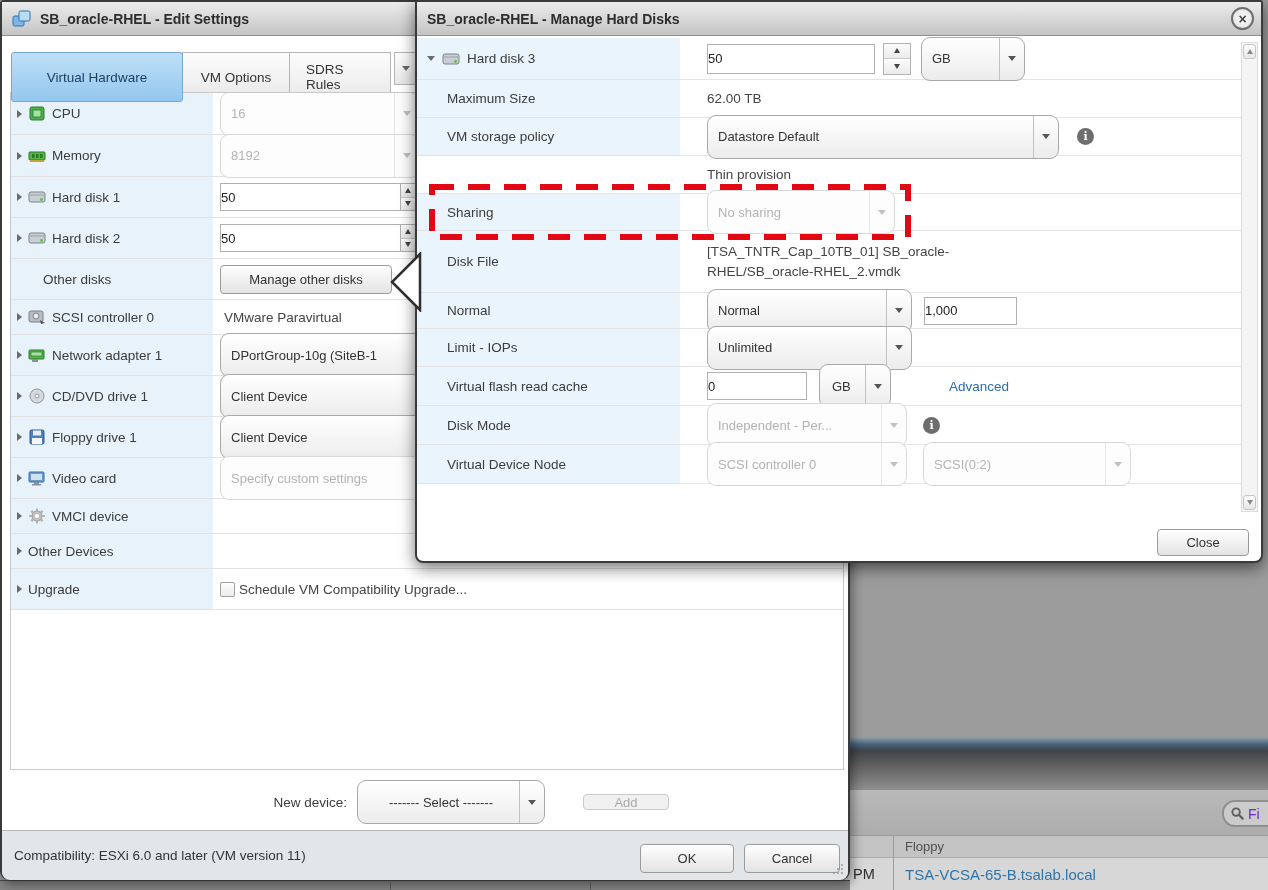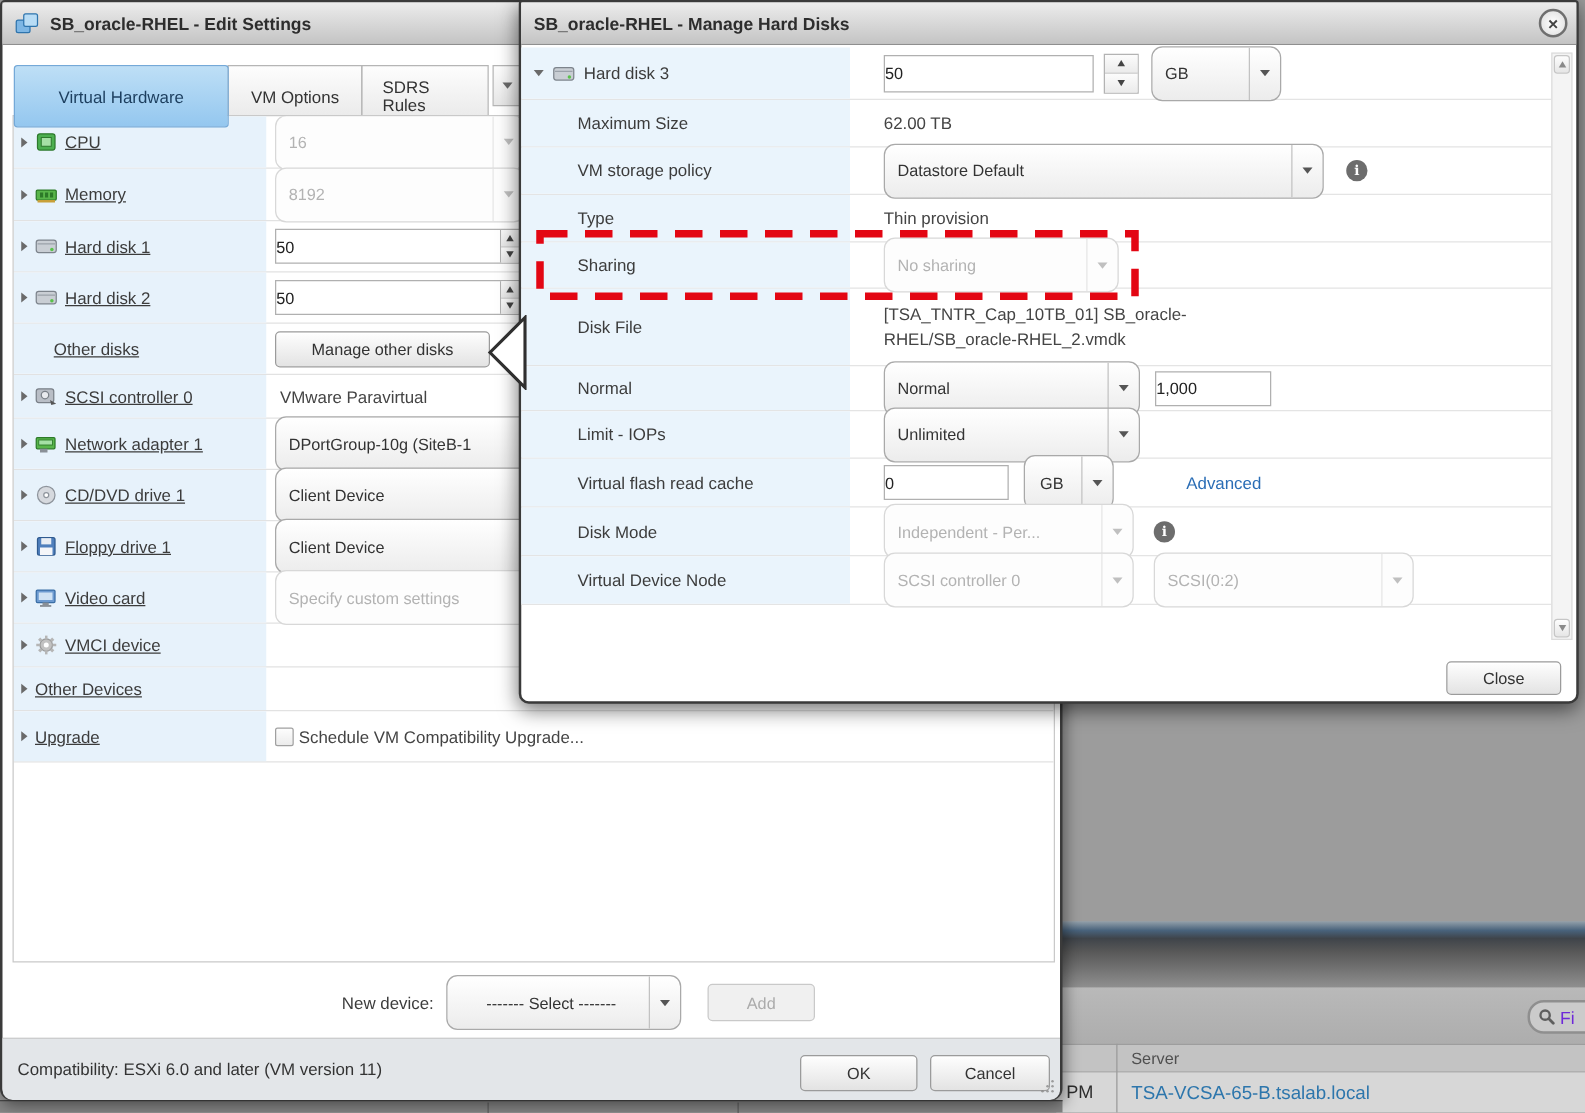--- a/index.html
+++ b/index.html
@@ -67,37 +67,37 @@
   #edit-tabs { position:absolute; left:10px; top:50px; height:33px; display:flex; }
   .tab { height:50px; border:1px solid #b5b5b5; background:linear-gradient(#fdfdfd,#e7e7e7);
     display:flex; align-items:center; justify-content:center; padding:0 16px; font-size:13.5px; color:#333; margin-left:-1px; }
   .tab.active { background:linear-gradient(#bedff6,#94c7ef); border-color:#74a9d8; color:#1c3e5e; border-radius:3px; z-index:2; }
   #tab-overflow { position:absolute; left:392px; top:50px; width:23px; height:33px; border:1px solid #b5b5b5;
     background:linear-gradient(#fdfdfd,#e7e7e7); display:flex; align-items:center; justify-content:center; }
   #edit-content { position:absolute; left:8px; top:90px; width:834px; height:678px;
     border:1px solid #c9c9c9; background:#fff; overflow:hidden; }
   .erow { position:relative; border-bottom:1px solid #e2e2e2; display:flex; }
   .elabel { width:202px; background:#e7f2fb; display:flex; align-items:center; padding-left:6px; gap:6px;
-    color:#3c3c3c; font-size:13.5px;text-decoration:underline; }
+    color:#3c3c3c; font-size:13.5px; }
   .ectrl { position:absolute; left:209px; top:0; bottom:0; right:0; display:flex; align-items:center; }
   .ic { width:18px; height:16px; flex:none; }
   #edit-newdevice { position:absolute; left:0; top:784px; width:846px; height:32px; display:flex; align-items:center; }
   #edit-footer { position:absolute; left:0; top:828px; width:846px; height:50px; background:#e3e6e9;
     border-top:1px solid #b5b5b5; border-radius:0 0 8px 8px; display:flex; align-items:center; }
   #resize-grip { position:absolute; right:4px; bottom:3px; width:12px; height:12px; opacity:.8; }
 
   
   #manage-dialog { left:415px; top:0; width:848px; height:563px; background:#fff;
     border:2px solid #3a3a3a; border-radius:3px 3px 8px 8px; box-shadow:0 5px 16px rgba(0,0,0,.55); z-index:30; }
   #manage-close { position:absolute; right:7px; top:5px; width:23px; height:23px; border:2px solid #6f6f6f;
     border-radius:50%; background:radial-gradient(#ffffff,#dcdcdc); color:#444; font-weight:bold;
     display:flex; align-items:center; justify-content:center; font-size:14px; line-height:1; }
   #manage-rows { position:absolute; left:0; top:36px; width:826px; }
   .mrow { position:relative; border-bottom:1px solid #e4e4e4; display:flex; }
-  .mlabel { width:263px; background:#eaf4fc; display:flex; align-items:center; padding-left:45px;
+  .mlabel { width:263px; background:#eaf4fc; display:flex; align-items:center; padding-left:30px;
     color:#3c3c3c; font-size:13.5px; }
   .mlabel.first { padding-left:10px; gap:7px; }
   .mval { position:absolute; left:290px; top:0; bottom:0; right:0; display:flex; align-items:center; }
   .plainval { color:#444; font-size:13.5px; }
   #manage-scrollbar { position:absolute; right:3px; top:40px; width:17px; height:470px;
     background:#f4f4f4; border:1px solid #dcdcdc; }
   .scroll-btn { position:absolute; left:1px; width:13px; height:15px; border:1px solid #c6c6c6; border-radius:3px;
     background:linear-gradient(#fdfdfd,#e6e6e6); display:flex; align-items:center; justify-content:center; }
   #manage-closebar { position:absolute; left:740px; top:527px; width:92px; height:27px; }
 
@@ -115,21 +115,21 @@
 <div class="abs" id="bg-darkband"></div>
 <div class="abs" id="bg-toolbar"></div>
 <div class="abs" id="bg-search">
   <svg width="13" height="13" viewBox="0 0 14 14">
     <circle cx="5.5" cy="5.5" r="4" fill="none" stroke="#5f5f5f" stroke-width="2"></circle>
     <line x1="8.7" y1="8.7" x2="12.5" y2="12.5" stroke="#5f5f5f" stroke-width="2.4" stroke-linecap="round"></line>
   </svg>
   <span>Fi</span>
 </div>
 <div class="abs" id="bg-table-header">
-  <span id="bg-server-header">Server</span>
+  <span id="bg-server-header">Floppy</span>
 </div>
 <div class="abs" id="bg-table-row">
   <span id="bg-pm-cell">PM</span>
   <span id="bg-server-cell">TSA-VCSA-65-B.tsalab.local</span>
 </div>
 <div class="abs bg-vdiv"></div>
 <div class="abs" id="bg-bottomstrip">
   <div class="strip-div" style="left:390px"></div>
   <div class="strip-div" style="left:590px"></div>
 </div>
@@ -390,21 +390,21 @@
   </div>
 
   <div id="edit-newdevice">
     <span style="position:absolute;left:95px;width:250px;text-align:right;font-size:13.5px;color:#3c3c3c">New device:</span>
     <div class="combo" style="position:absolute;left:355px;width:188px">
       <span style="width:100%;text-align:center">------- Select -------</span>
       <span class="arr">
           <span class="carr"></span>
         </span>
     </div>
-    <div class="btn disabled" style="position:absolute;left:564px;width:86px;height:30px">Add</div>
+    <div class="btn disabled" style="position:absolute;left:581px;width:86px;height:16px">Add</div>
   </div>
 
   <div id="edit-footer">
     <span style="padding-left:12px;font-size:13.5px;color:#333">Compatibility: ESXi 6.0 and later (VM version 11)</span>
   </div>
   <div class="btn" id="ok-btn">OK</div>
   <div class="btn" id="cancel-btn">Cancel</div>
   <svg id="resize-grip" viewBox="0 0 12 12">
     <circle cx="10" cy="2" r="1" fill="#8a8a8a"></circle>
       <circle cx="10" cy="6" r="1" fill="#8a8a8a"></circle>
@@ -468,21 +468,20 @@
           <span>Datastore Default</span>
           <span class="arr">
               <span class="carr"></span>
             </span>
         </div>
         <div class="info-ic" style="margin-left:18px">i</div>
       </div>
     </div>
 
     <div class="mrow" style="height:38px">
-      <div class="mlabel">Type</div>
       <div class="mval">
           <span class="plainval">Thin provision</span>
         </div>
     </div>
 
     <div class="mrow" style="height:37px">
       <div class="mlabel">Sharing</div>
       <div class="mval">
         <div class="combo disabled" style="width:188px">
           <span>No sharing</span>

